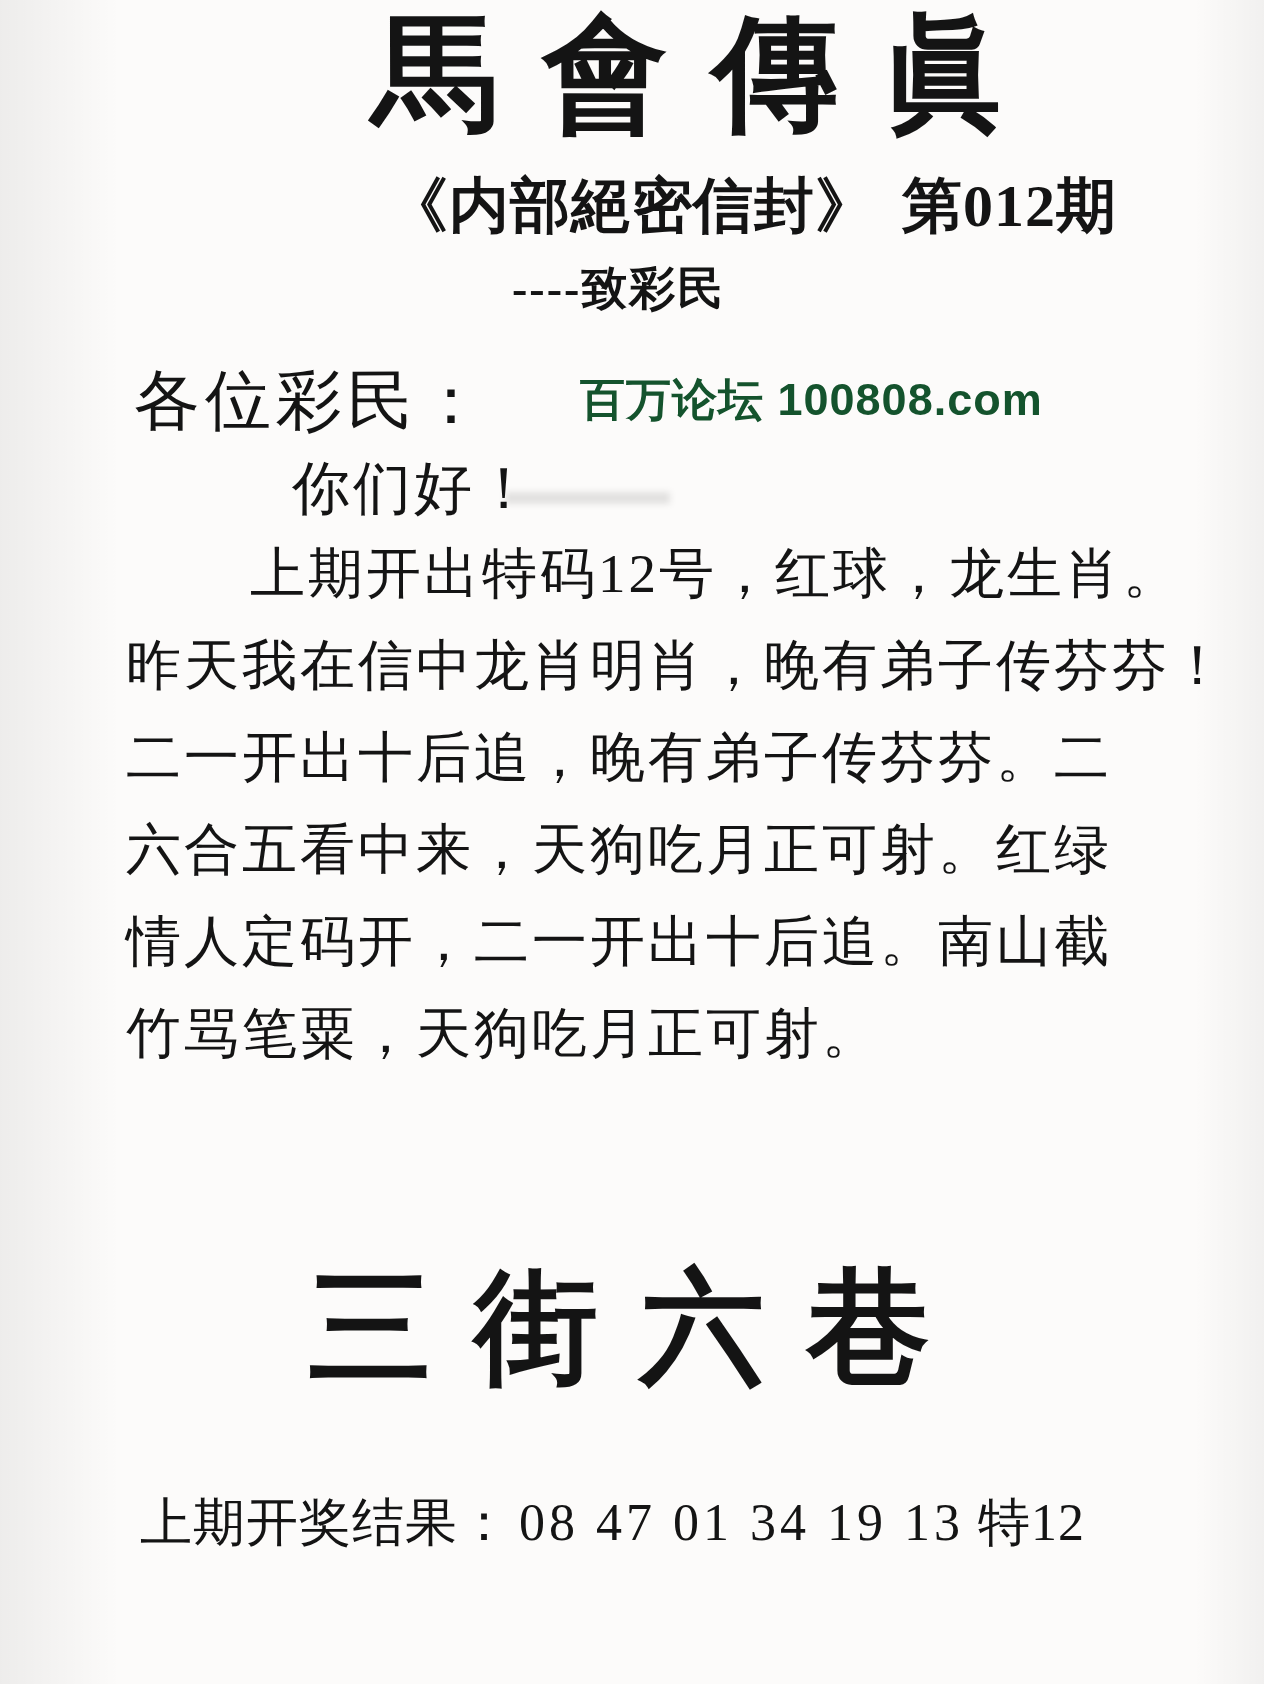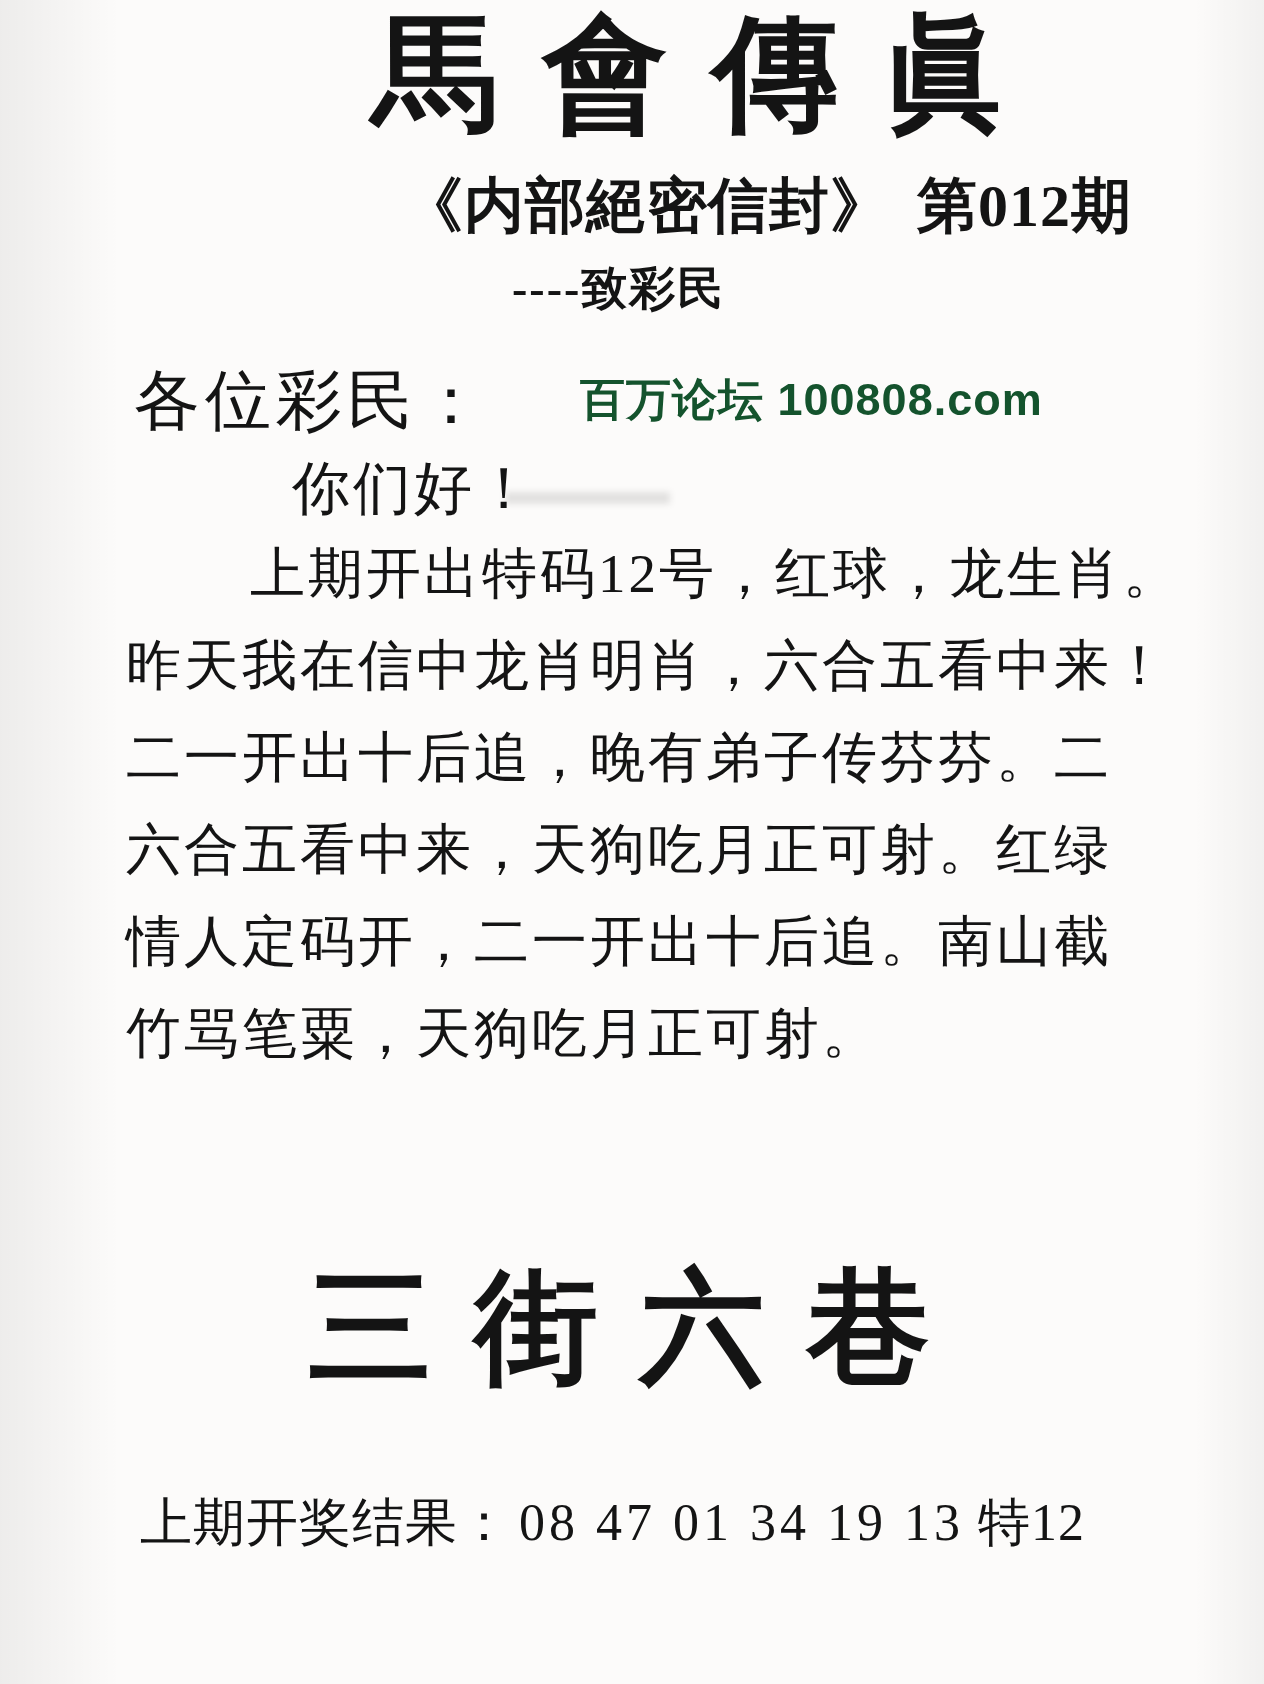--- a/index.html
+++ b/index.html
@@ -21,21 +21,21 @@
     position:absolute;right:0;top:0;width:70px;height:100%;
     background:linear-gradient(to left, rgba(0,0,0,0.045), rgba(0,0,0,0));
     pointer-events:none;
   }
   .title{
     position:absolute;left:372px;top:6px;margin:0;
     font-size:126px;font-weight:bold;letter-spacing:44px;
     white-space:nowrap;line-height:1.1;
   }
   .subtitle{
-    position:absolute;left:403px;top:166px;
+    position:absolute;left:388px;top:166px;
     font-size:60px;font-weight:bold;letter-spacing:1px;white-space:nowrap;
   }
   .subtitle .issue{margin-left:26px;}
   .dedication{
     position:absolute;left:512px;top:258px;
     font-size:46px;font-weight:bold;letter-spacing:2px;white-space:nowrap;
   }
   .watermark{
     position:absolute;left:580px;top:370px;
     font-family:"Liberation Sans","DejaVu Sans",sans-serif;
@@ -90,21 +90,21 @@
   <div class="watermark">百万论坛 100808.com</div>
 
   <div class="salutation">各位彩民：</div>
 
   <div class="greeting">你们好！</div>
 
   <div class="smudge"></div>
 
   <div class="letter-body">
     <div class="line indent">上期开出特码12号，红球，龙生肖。</div>
-    <div class="line">昨天我在信中龙肖明肖，六合五看中来！</div>
+    <div class="line">昨天我在信中龙肖明肖，晚有弟子传芬芬！</div>
     <div class="line">二一开出十后追，晚有弟子传芬芬。二</div>
     <div class="line">六合五看中来，天狗吃月正可射。红绿</div>
     <div class="line">情人定码开，二一开出十后追。南山截</div>
     <div class="line">竹骂笔粟，天狗吃月正可射。</div>
   </div>
 
   <h2 class="big-phrase">三街六巷</h2>
 
   <div class="result-line">
     <span>上期开奖结果：</span><span class="nums">08 47 01 34 19 13</span><span class="special">特12</span>

